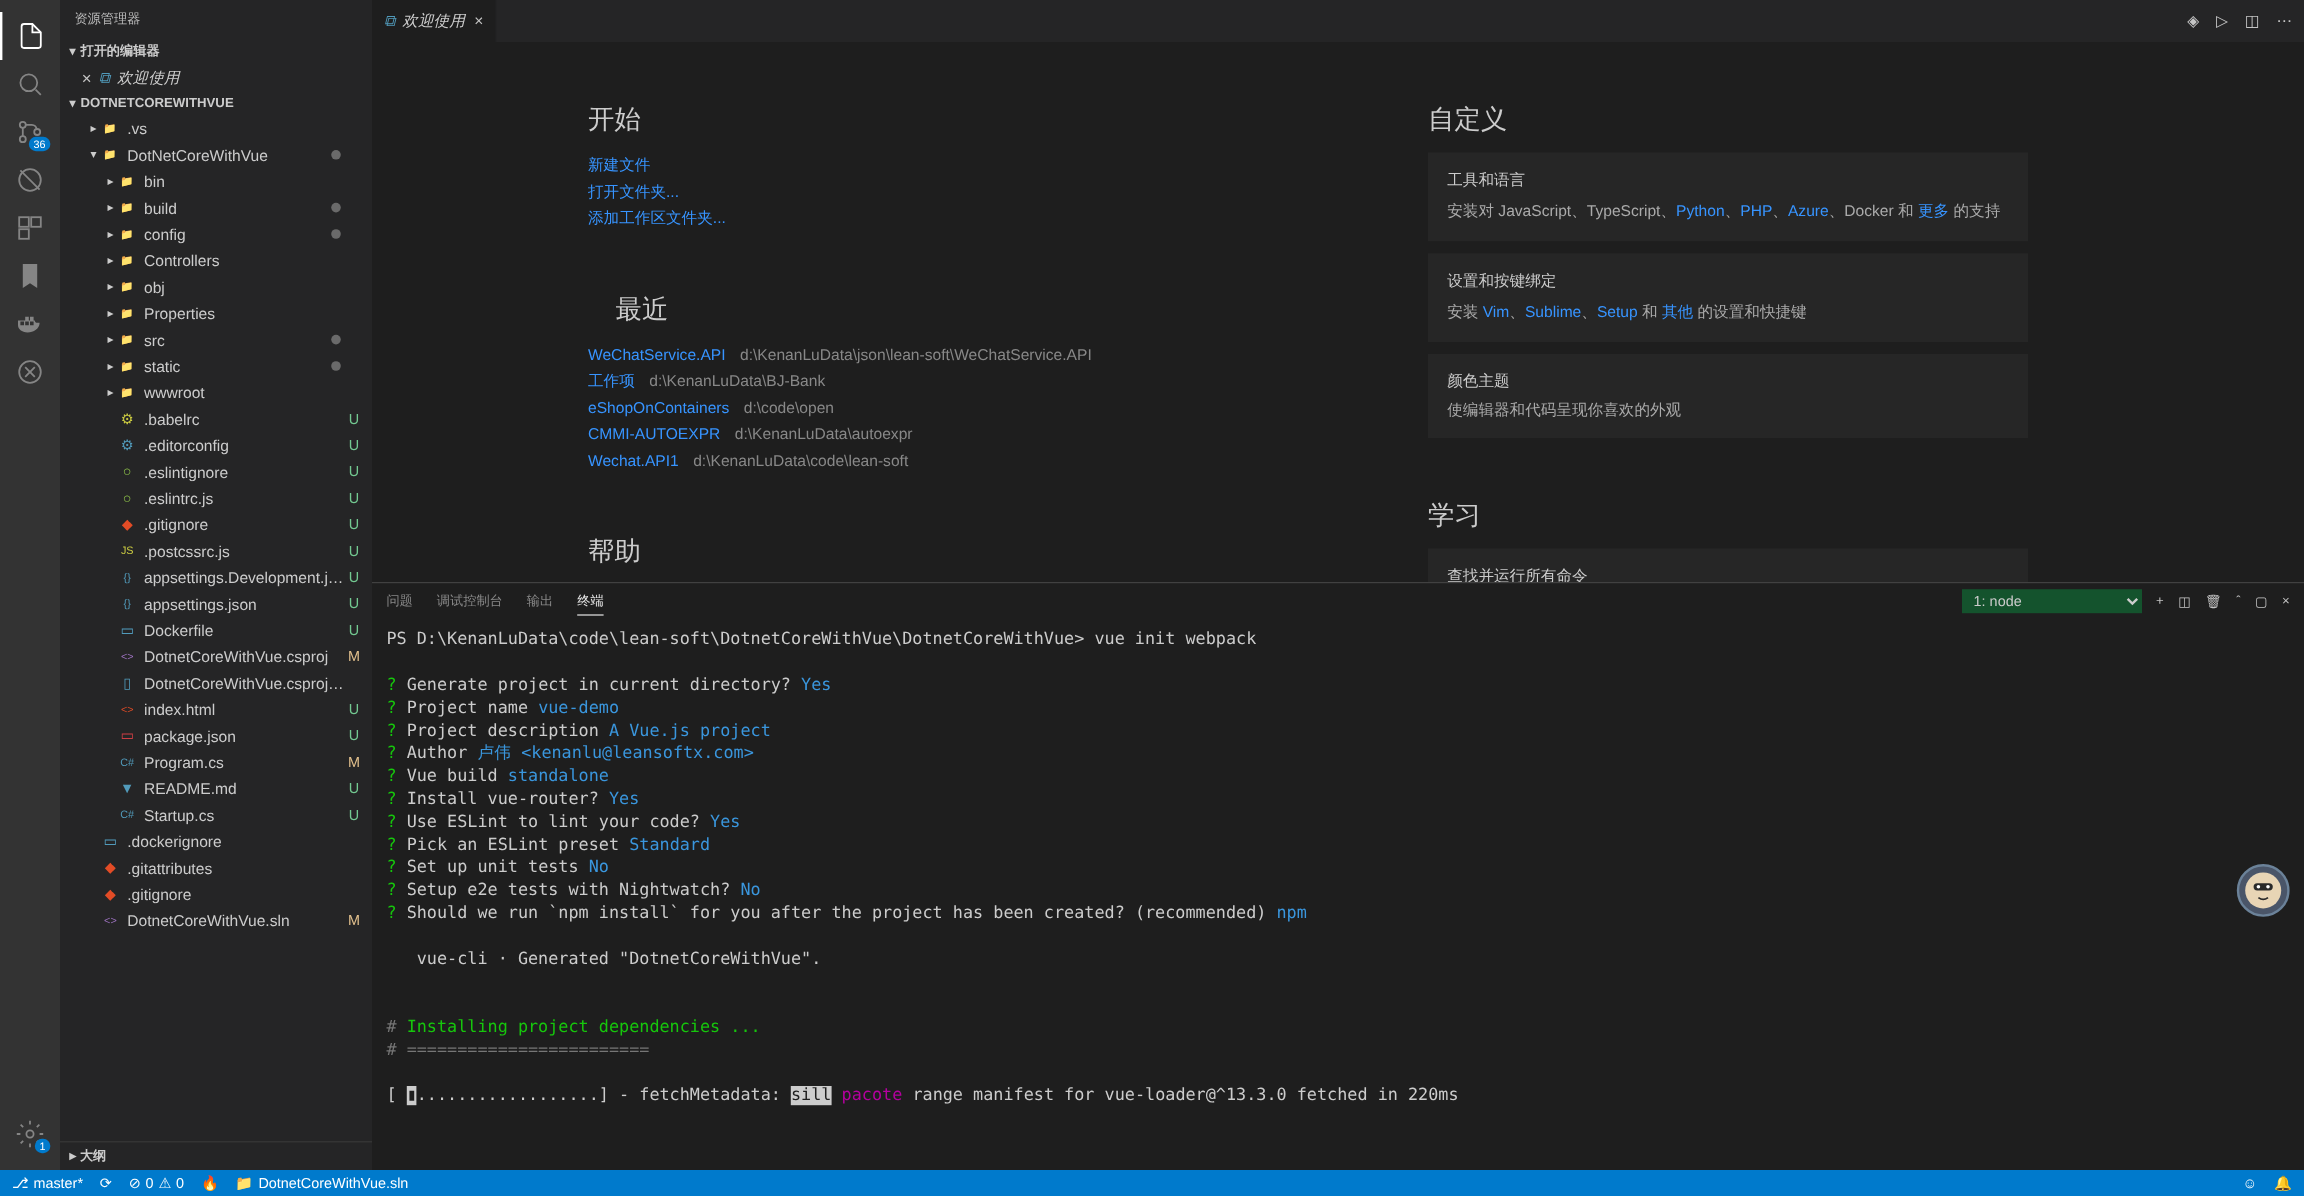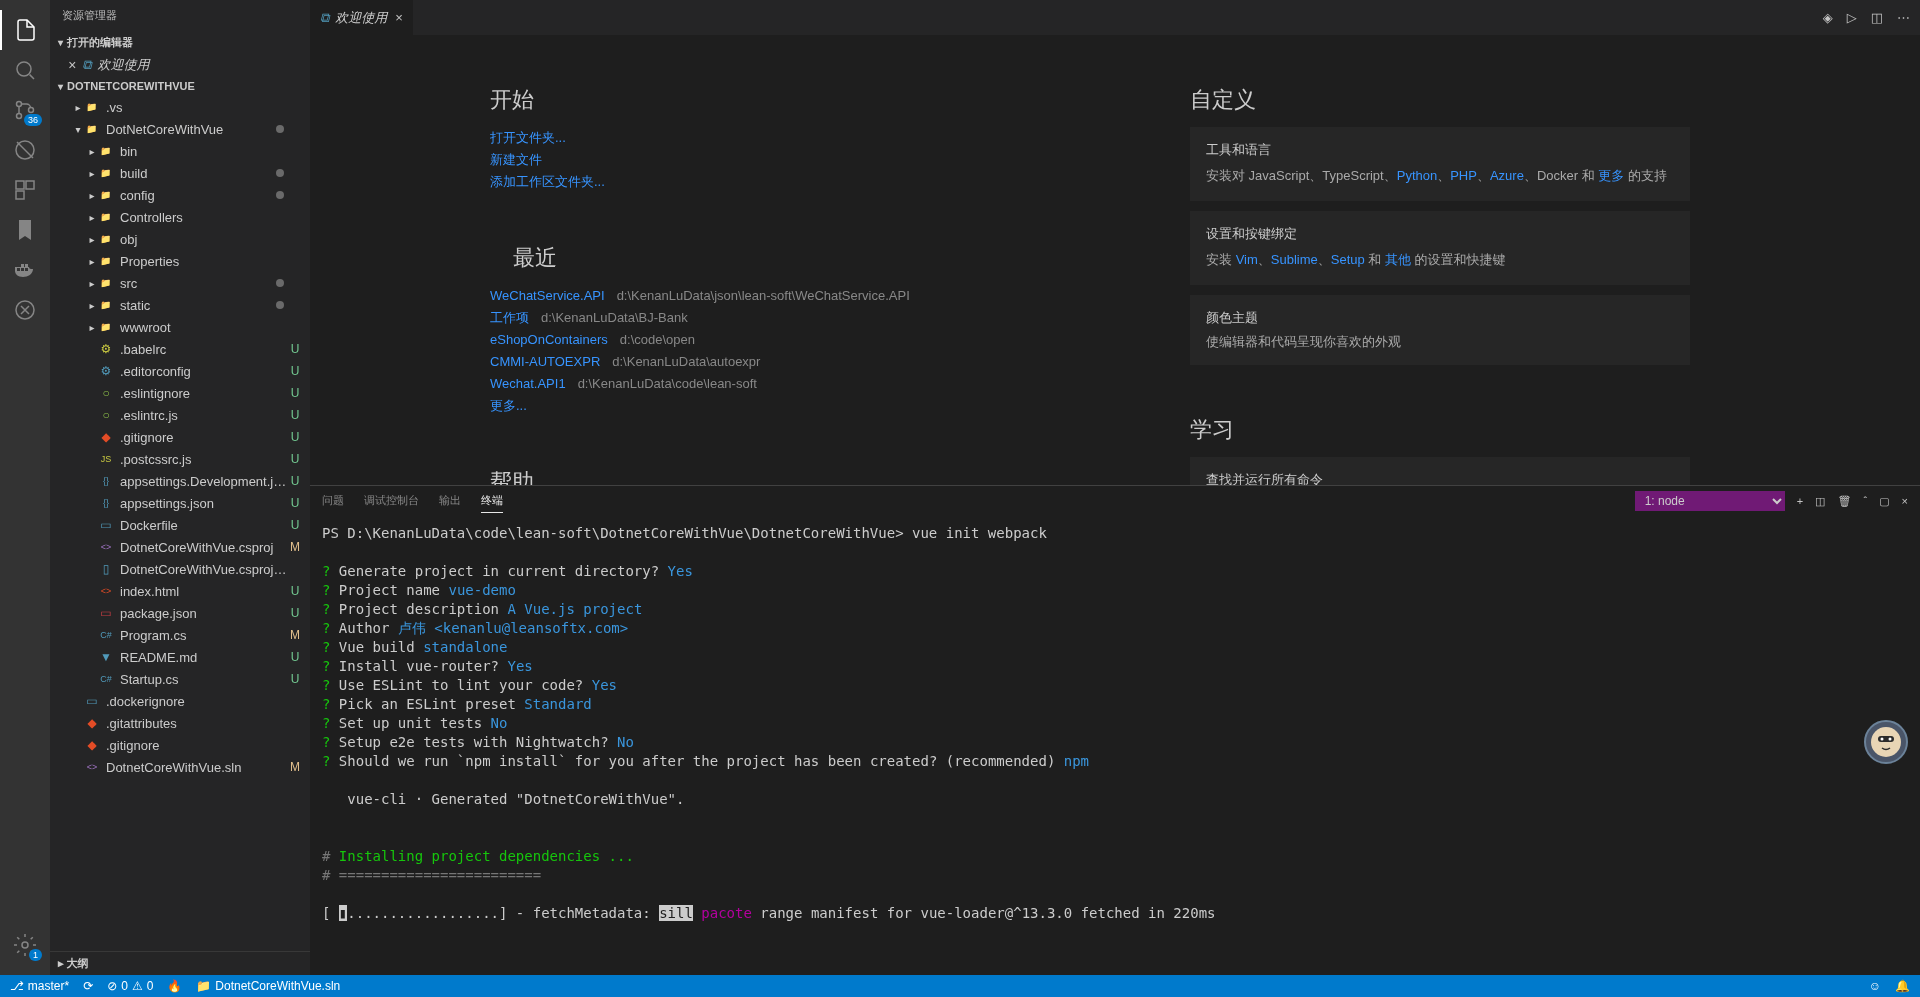--- a/index.html
+++ b/index.html
@@ -41,21 +41,21 @@
 .welcome .recent-item .path { color: #888888; margin-left: 12px; }
 .customize-box { background: #262626; padding: 14px 16px; margin-bottom: 10px; }
 .customize-box h3 { font-size: 13px; font-weight: normal; color: #cccccc; margin-bottom: 6px; }
 .customize-box p { font-size: 13px; color: #aaaaaa; line-height: 18px; }
 .customize-box p a { display: inline; }
 .panel { height: 490px; background: #1e1e1e; border-top: 1px solid #414141; display: flex; flex-direction: column; }
 .panel-tabs { height: 30px; display: flex; align-items: center; padding: 0 12px; gap: 20px; font-size: 11px; }
 .panel-tab { color: #888888; cursor: pointer; padding: 4px 0; }
 .panel-tab.active { color: #e7e7e7; border-bottom: 1px solid #e7e7e7; }
 .panel-actions { margin-left: auto; display: flex; align-items: center; gap: 12px; }
-.panel-actions select { background: #701a75; color: #cccccc; border: none; padding: 2px 6px; font-size: 12px; width: 150px; }
+.panel-actions select { background: #14532d; color: #cccccc; border: none; padding: 2px 6px; font-size: 12px; width: 150px; }
 .panel-actions span { cursor: pointer; color: #c5c5c5; }
 .terminal { flex: 1; padding: 8px 12px; font-family: Consolas, monospace; font-size: 14px; line-height: 19px; color: #cccccc; overflow: auto; white-space: pre; }
 .term-green { color: #16c60c; }
 .term-cyan { color: #3a96dd; }
 .term-gray { color: #767676; }
 .term-magenta { color: #b4009e; }
 .term-inv { background: #cccccc; color: #1e1e1e; }
 .status-bar { position: absolute; bottom: 0; left: 0; right: 0; height: 22px; background: #007acc; color: white; display: flex; align-items: center; font-size: 12px; padding: 0 10px; gap: 14px; }
 .status-bar .item { display: flex; align-items: center; gap: 4px; cursor: pointer; }
 .status-bar .right { margin-left: auto; display: flex; gap: 14px; }
@@ -350,33 +350,32 @@
       <span>▷</span>
       <span>◫</span>
       <span>⋯</span>
     </div>
   </div>
 
   <div class="welcome">
     <div class="welcome-col">
       <h2>开始</h2>
       <div id="start-links">
+          <a>新建文件</a>
           <a>打开文件夹...</a>
-          <a>新建文件</a>
           <a>添加工作区文件夹...</a>
         </div>
       <h2 style="margin-top:50px;margin-left:23px;">最近</h2>
       <div id="recent-list">
           <div class="recent-item"><a>WeChatService.API</a><span class="path">d:\KenanLuData\json\lean-soft\WeChatService.API</span></div>
           <div class="recent-item"><a>工作项</a><span class="path">d:\KenanLuData\BJ-Bank</span></div>
           <div class="recent-item"><a>eShopOnContainers</a><span class="path">d:\code\open</span></div>
           <div class="recent-item"><a>CMMI-AUTOEXPR</a><span class="path">d:\KenanLuData\autoexpr</span></div>
           <div class="recent-item"><a>Wechat.API1</a><span class="path">d:\KenanLuData\code\lean-soft</span></div>
         </div>
-      <a>更多...</a>
       <h2 style="margin-top:50px;">帮助</h2>
 
     </div>
     <div class="welcome-col">
       <h2>自定义</h2>
       <div id="customize-boxes">
           <div class="customize-box">
             <h3>工具和语言</h3>
             <p>安装对 JavaScript、TypeScript、<a>Python</a>、<a>PHP</a>、<a>Azure</a>、Docker 和 <a>更多</a> 的支持</p>
           </div>

